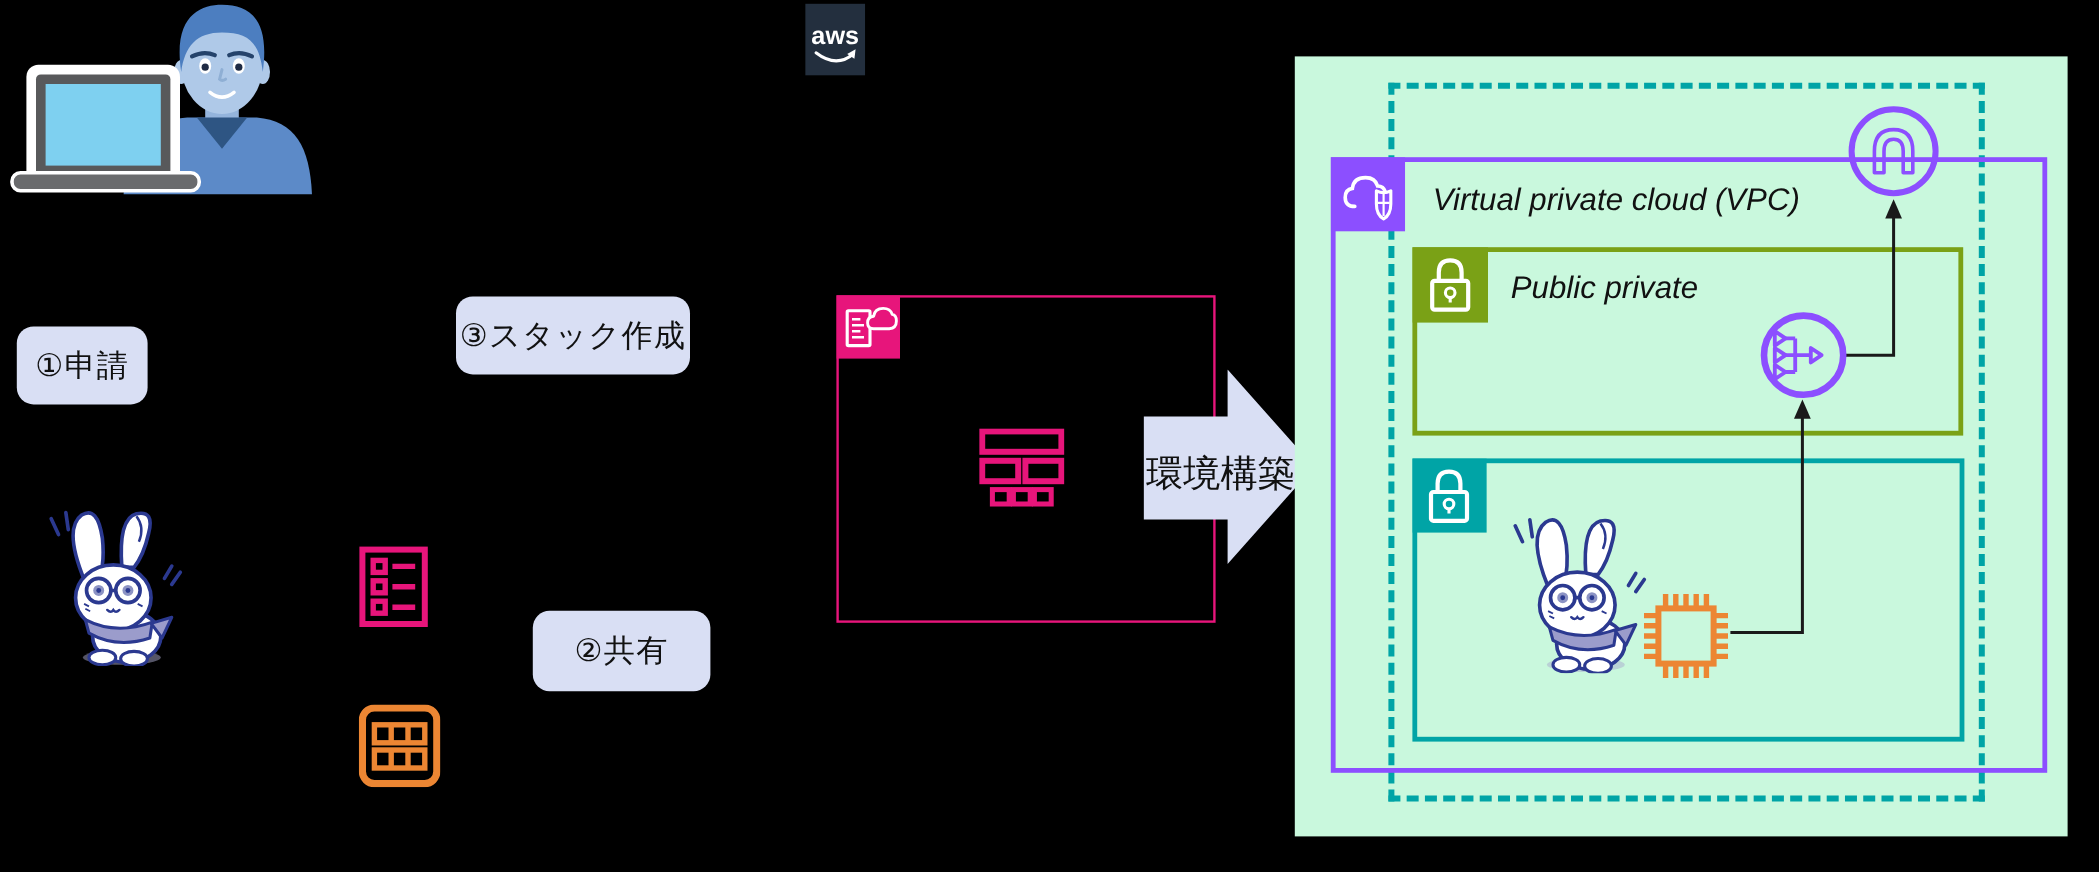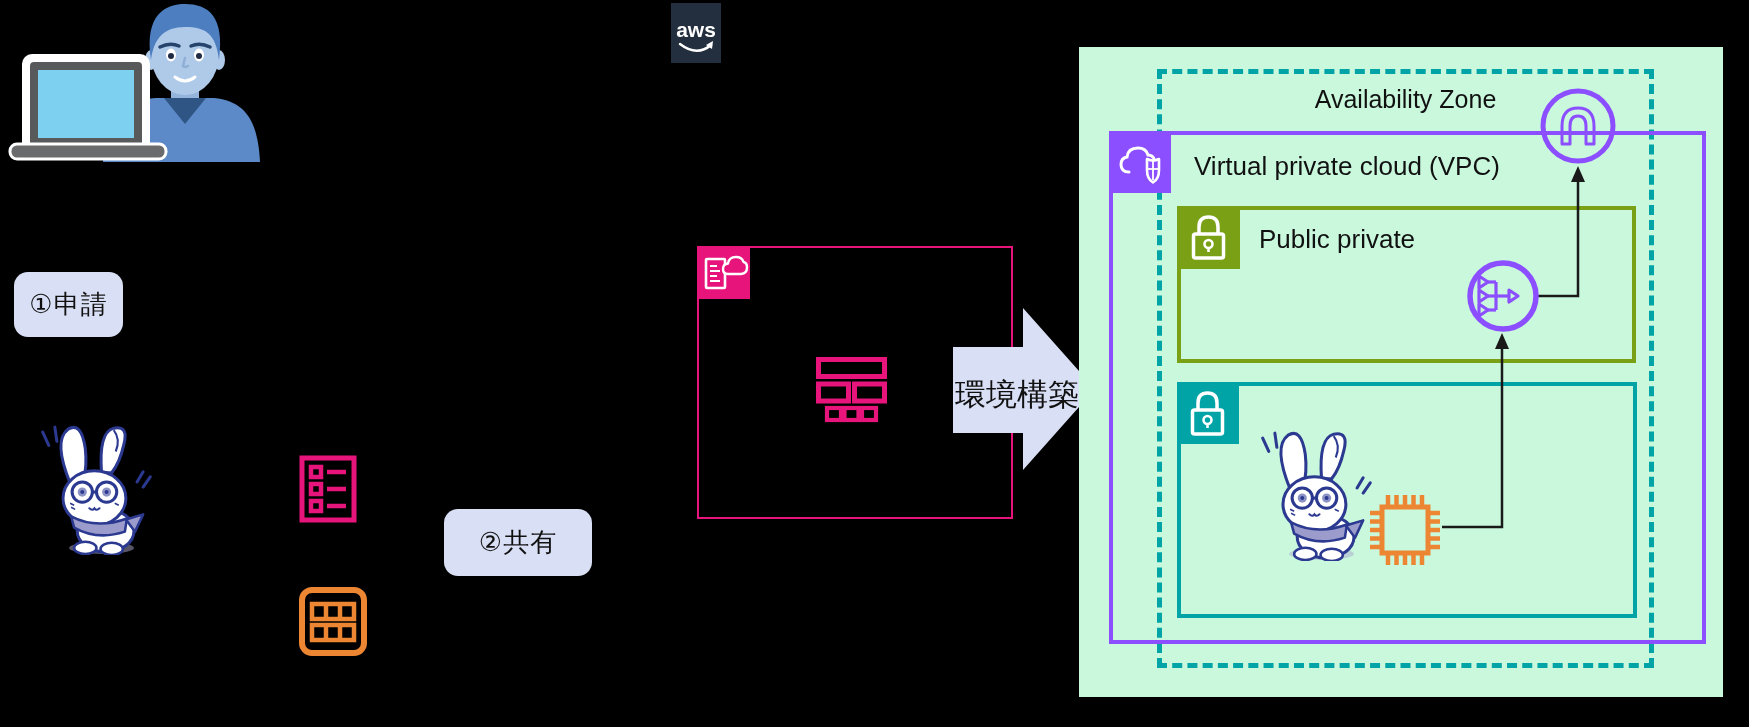--- a/index.html
+++ b/index.html
@@ -12,21 +12,21 @@
   .mint{position:absolute;left:1079px;top:47px;width:644px;height:650px;background:#C9F8DD;}
   .az-box{position:absolute;left:1157px;top:69px;width:497px;height:599px;
           border:5px dashed #00A4A6;box-sizing:border-box;}
   .vpc-box{position:absolute;left:1109px;top:131px;width:597px;height:513px;
            border:4px solid #8C4FFF;box-sizing:border-box;}
   .subnet{position:absolute;box-sizing:border-box;}
   .public{left:1177px;top:206px;width:459px;height:157px;border:4px solid #7AA116;}
   .private{left:1177px;top:382px;width:460px;height:236px;border:4px solid #00A4A6;}
   .zone-title{position:absolute;left:1157px;top:85px;width:497px;text-align:center;
               font-size:25px;color:#111;}
-  .net-label{position:absolute;font-size:26px;color:#111;white-space:nowrap;}
+  .net-label{position:absolute;font-size:26px;color:#111;white-space:nowrap;font-style:italic;}
   .pink-box{position:absolute;left:697px;top:246px;width:316px;height:273px;
             border:2px solid #E7157B;box-sizing:border-box;}
   .arrow-text{position:absolute;left:953px;top:374px;width:128px;text-align:center;
               font-size:31px;color:#111;}
   svg{display:block;}
   .z-top{z-index:6;}
   .z-line{z-index:5;}
 </style>
 </head>
 <body>
@@ -93,20 +93,23 @@
   </svg>
 
   <div class="label-chip" style="left:14px;top:272px;width:109px;height:65px">
     <span>①申請</span>
   </div>
 
   <svg class="abs" style="left:40px;top:418px" width="118" height="137" viewBox="0 0 115 135">
     <use href="#mascot"></use>
   </svg>
 
+  <div class="label-chip" style="left:380px;top:247px;width:195px;height:65px">
+    <span>③スタック作成</span>
+  </div>
 
   <svg class="abs" style="left:299px;top:455px" width="58" height="68" viewBox="0 0 58 68">
     <rect x="3" y="3" width="52" height="62" fill="none" stroke="#E7157B" stroke-width="5"></rect>
     <g fill="none" stroke="#E7157B">
       <rect x="12" y="12" width="10" height="10" stroke-width="4.5"></rect>
       <rect x="12" y="29" width="10" height="10" stroke-width="4.5"></rect>
       <rect x="12" y="46" width="10" height="10" stroke-width="4.5"></rect>
       <line x1="28" y1="17" x2="47" y2="17" stroke-width="4.5"></line>
       <line x1="28" y1="34" x2="47" y2="34" stroke-width="4.5"></line>
       <line x1="28" y1="51" x2="47" y2="51" stroke-width="4.5"></line>
@@ -167,21 +170,20 @@
   <svg class="abs" style="left:953px;top:308px" width="142" height="162" viewBox="0 0 142 162">
     <polygon points="0,39 70,39 70,0 142,81 70,162 70,125 0,125" fill="#D9DFF4"></polygon>
   </svg>
   <div class="arrow-text">
     <span>環境構築</span>
   </div>
 
   <div class="mint"></div>
 
   <div class="az-box"></div>
-  <div class="zone-title">Availability Zone</div>
 
   <div class="vpc-box"></div>
 
   <div class="subnet public"></div>
   <div class="subnet private"></div>
 
   <svg class="abs z-line" style="left:0;top:0" width="1749" height="727" viewBox="0 0 1749 727" pointer-events="none">
     <polyline points="1442,527 1502,527 1502,348" fill="none" stroke="#1a1a1a" stroke-width="2.5"></polyline>
     <polygon points="1502,333 1495,349 1509,349" fill="#1a1a1a"></polygon>
     <polyline points="1538,296 1578,296 1578,181" fill="none" stroke="#1a1a1a" stroke-width="2.5"></polyline>

